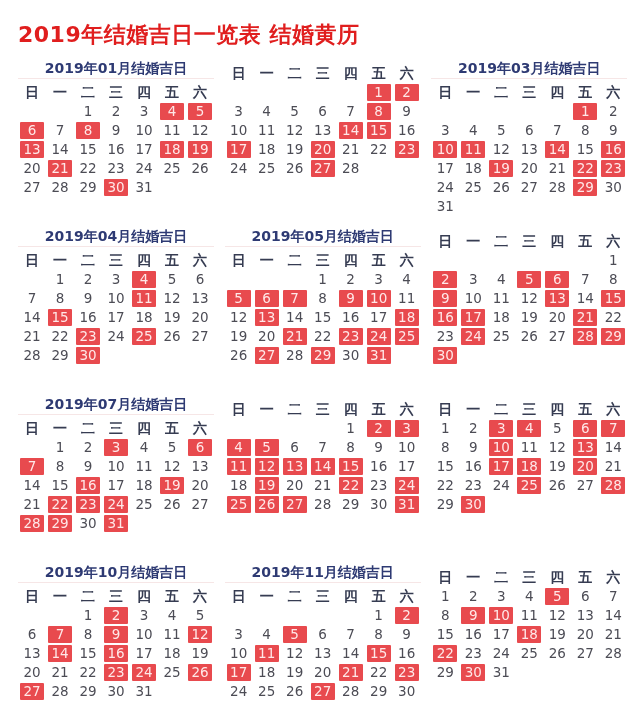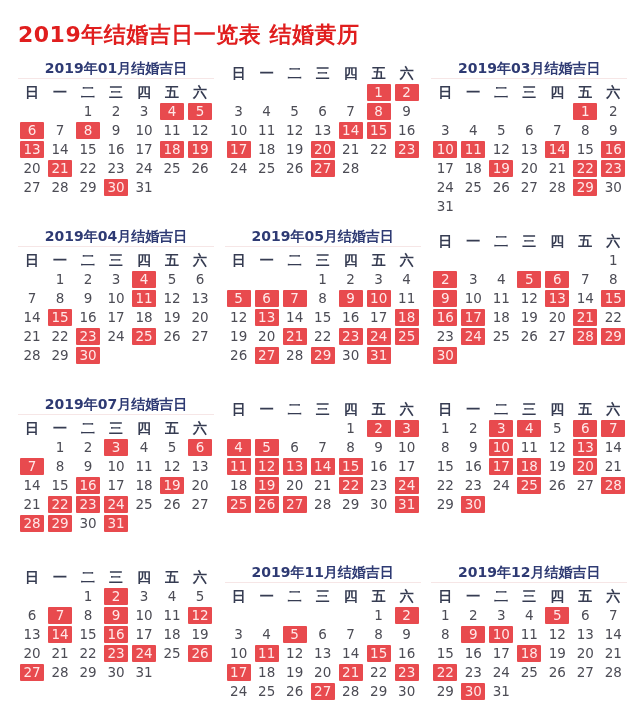--- a/index.html
+++ b/index.html
@@ -1086,20 +1086,21 @@
           </div>
           <div class="day">
             <span>29</span>
           </div>
           <div class="day hl">
             <span>30</span>
           </div>
         </div>
       </section>
       <section class="month">
+        <h2 class="month-title">2019年10月结婚吉日</h2>
         <div class="weekrow">
           <span class="wd">日</span>
           <span class="wd">一</span>
           <span class="wd">二</span>
           <span class="wd">三</span>
           <span class="wd">四</span>
           <span class="wd">五</span>
           <span class="wd">六</span>
         </div>
         <div class="days">
@@ -1317,21 +1318,20 @@
           </div>
           <div class="day">
             <span>29</span>
           </div>
           <div class="day">
             <span>30</span>
           </div>
         </div>
       </section>
       <section class="month">
-        <h2 class="month-title">2019年12月结婚吉日</h2>
         <div class="weekrow">
           <span class="wd">日</span>
           <span class="wd">一</span>
           <span class="wd">二</span>
           <span class="wd">三</span>
           <span class="wd">四</span>
           <span class="wd">五</span>
           <span class="wd">六</span>
         </div>
         <div class="days">

